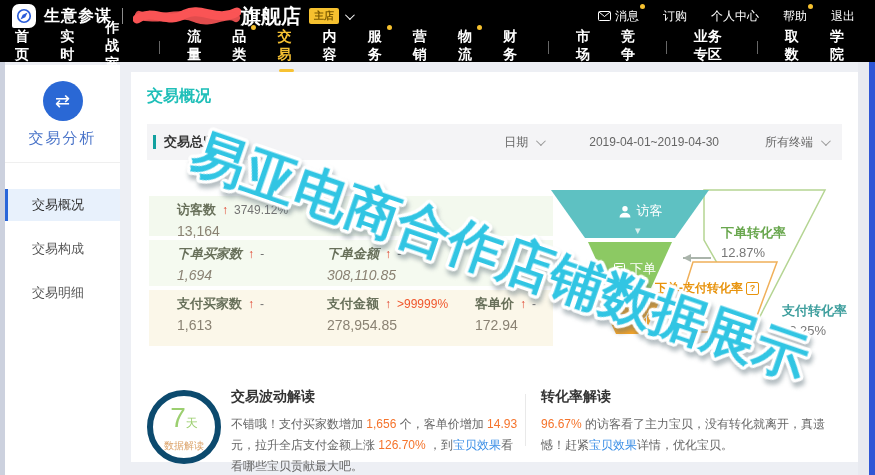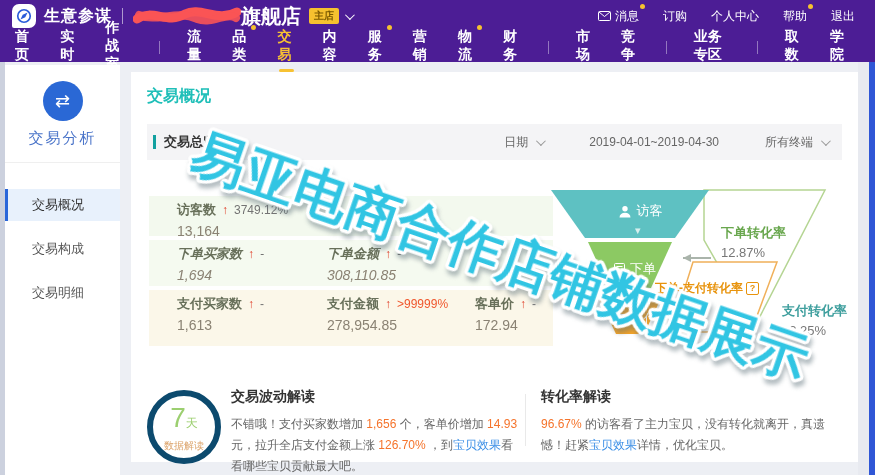--- a/index.html
+++ b/index.html
@@ -1,20 +1,20 @@
 <!DOCTYPE html>
 <html><head>
 <meta charset="utf-8">
 <style>
   html,body{margin:0;padding:0;}
   body{font-family:"Liberation Sans","DejaVu Sans",sans-serif;}
   #screen{position:relative;width:875px;height:475px;background:#edeff4;overflow:hidden;}
 
   
-  .header{position:absolute;left:0;top:0;width:875px;height:62px;background:#4c1d95;z-index:5;}
+  .header{position:absolute;left:0;top:0;width:875px;height:62px;background:#000000;z-index:5;}
   .h-row1{height:32px;display:flex;align-items:center;padding:0 20px 0 12px;}
   .logo-box{width:24px;height:24px;background:#fff;border-radius:7px 7px 7px 2px;display:flex;align-items:center;justify-content:center;margin-right:8px;}
   .brand{color:#fff;font-size:16px;font-weight:bold;letter-spacing:1px;}
   .h-sep{width:1px;height:16px;background:rgba(255,255,255,.55);margin:0 10px;}
   .store-name{color:#fff;font-size:20px;font-weight:bold;}
   .badge{background:#f6c12f;color:#7a5800;font-size:10px;font-weight:bold;border-radius:2px;padding:1px 5px;margin:0 6px 0 8px;}
   .chev{display:inline-block;width:6px;height:6px;border-right:1.5px solid currentColor;border-bottom:1.5px solid currentColor;transform:rotate(45deg) translateY(-2px);}
   .h-menu{margin-left:auto;display:flex;align-items:center;gap:24px;color:#fff;font-size:12px;padding-left:36px;}
   .h-menu-item{position:relative;display:flex;align-items:center;gap:4px;cursor:pointer;}
   .notif-dot{position:absolute;right:-6px;top:-4px;width:5px;height:5px;border-radius:50%;background:#f6c12f;}

